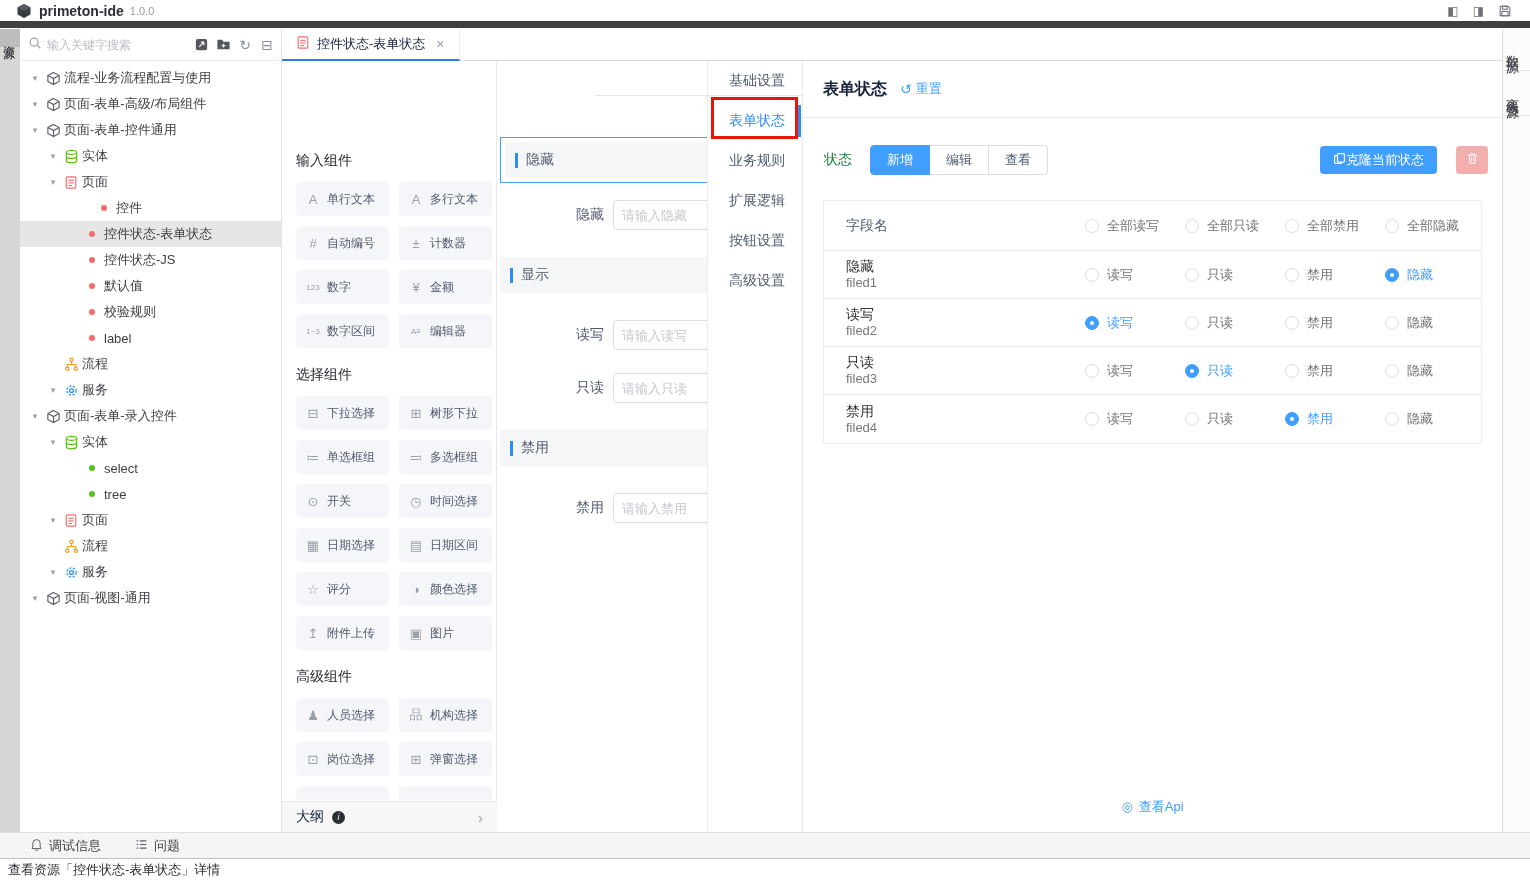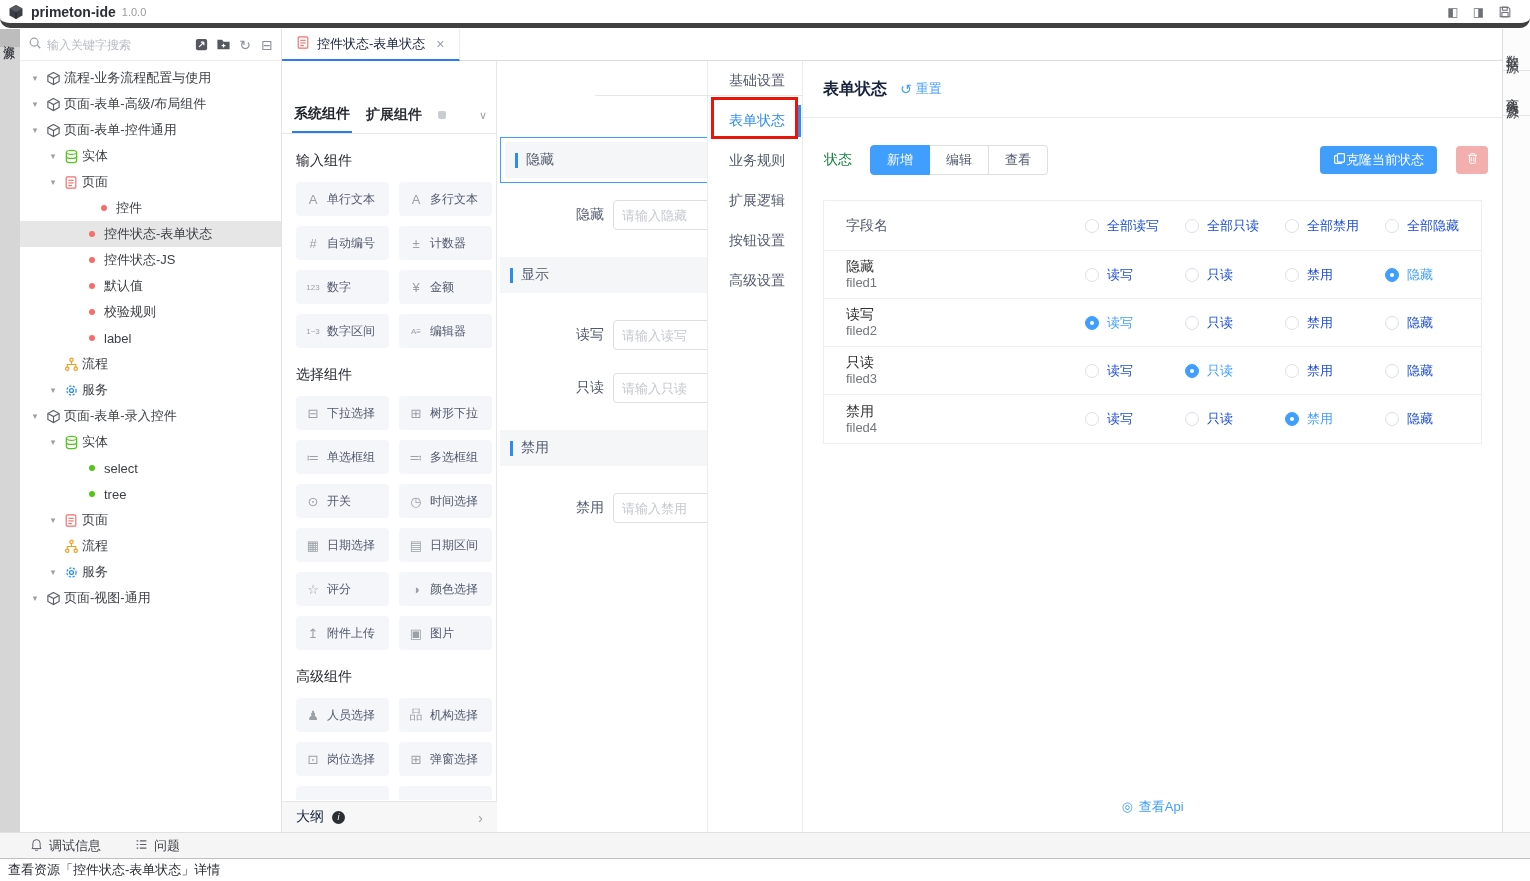--- a/index.html
+++ b/index.html
@@ -1,20 +1,20 @@
 <!DOCTYPE html>
 <html><head>
 <meta charset="utf-8">
 <style>
   * { margin:0; padding:0; box-sizing:border-box; }
   html,body { width:1530px; height:881px; font-family:"Liberation Sans","DejaVu Sans",sans-serif; background:#fff; overflow:hidden; }
   .app { position:relative; width:1530px; height:881px; background:#fff; }
 
   
-  #topbar { position:absolute; left:0; top:0; width:1530px; height:28px; background:#fff; border-bottom:5px solid #404040; display:flex; align-items:center; padding-left:8px;border-radius:10px; }
+  #topbar { position:absolute; left:0; top:0; width:1530px; height:28px; background:#fff; border-bottom:7px solid #404040; display:flex; align-items:center; padding-left:16px; }
   #topbar .logo { display:inline-flex; margin-right:7px; }
   #topbar .ttl { font-size:14px; font-weight:700; color:#2b2e33; }
   #topbar .ver { font-size:11px; color:#9a9a9a; margin-left:6px; }
   #topbar-right { margin-left:auto; display:flex; align-items:center; gap:14px; padding-right:18px; color:#6d7177; }
   #topbar-right .tb-icon { font-size:12px; color:#6d7177; display:inline-flex; align-items:center; cursor:pointer; }
 
   
   #left-strip { position:absolute; left:0; top:29px; width:20px; height:803px; background:#d6d6d6; }
   #left-strip .strip-tab { width:20px; padding:7px 0; background:#bdbdbd; color:#2b2e33; font-size:12px; writing-mode:vertical-lr; text-orientation:upright; text-align:center; letter-spacing:2px; cursor:pointer; }
 
@@ -104,21 +104,21 @@
   .trow.tbody { height:48px; }
   .td-name { flex:1 1 auto; padding-left:22px; }
   .td-name .hn { font-size:14px; color:#515a6e; }
   .td-name .rn { font-size:14px; color:#303133; line-height:17px; }
   .td-name .rc { font-size:13px; color:#73777d; line-height:16px; }
   .td-opt { flex:0 0 100px; display:flex; align-items:center; gap:8px; }
   .td-opt:last-child { flex:0 0 96px; }
   .radio { width:14px; height:14px; border-radius:50%; border:1px solid #dcdfe6; background:#fff; flex:0 0 14px; cursor:pointer; position:relative; }
   .radio.sel { background:#409eff; border-color:#409eff; }
   .radio.sel::after { content:""; position:absolute; left:4px; top:4px; width:4px; height:4px; border-radius:50%; background:#fff; }
-  .opt-label { font-size:13px; color:#1d4ed8; }
+  .opt-label { font-size:13px; color:#737373; }
   .opt-label.sel { color:#409eff; }
 
   #view-api { position:absolute; left:0; right:0; bottom:16px; text-align:center; font-size:13px; color:#409eff; cursor:pointer; }
   #view-api .eye { margin-right:6px; font-size:13px; }
 
   
   #right-strip { position:absolute; left:1502px; top:29px; width:28px; height:803px; background:#fcfcfc; border-left:1px solid #dcdcdc; }
   .rs-tab { writing-mode:vertical-lr; text-orientation:upright; text-align:center; width:28px; padding:16px 0; font-size:13px; color:#3c3f44; letter-spacing:3px; border-bottom:1px solid #e4e4e4; cursor:pointer; }
 
   
@@ -380,26 +380,20 @@
             </svg>
         </span>
         <span>控件状态-表单状态</span>
         <span class="tab-close">×</span>
       </div>
     </div>
 
     <div id="content">
 
       <section id="palette">
-        <div id="palette-tabs">
-          <span class="ptab active">系统组件</span>
-          <span class="ptab">扩展组件</span>
-          <span class="ptab-dot"></span>
-          <span class="ptab-chev">∨</span>
-        </div>
         <div id="palette-body">
             <div class="psec-title">输入组件</div>
             <div class="psec-grid">
               <div class="pi">
                 <span class="pi-icon">A</span>
                 <span>单行文本</span>
               </div>
               <div class="pi">
                 <span class="pi-icon">A</span>
                 <span>多行文本</span>

